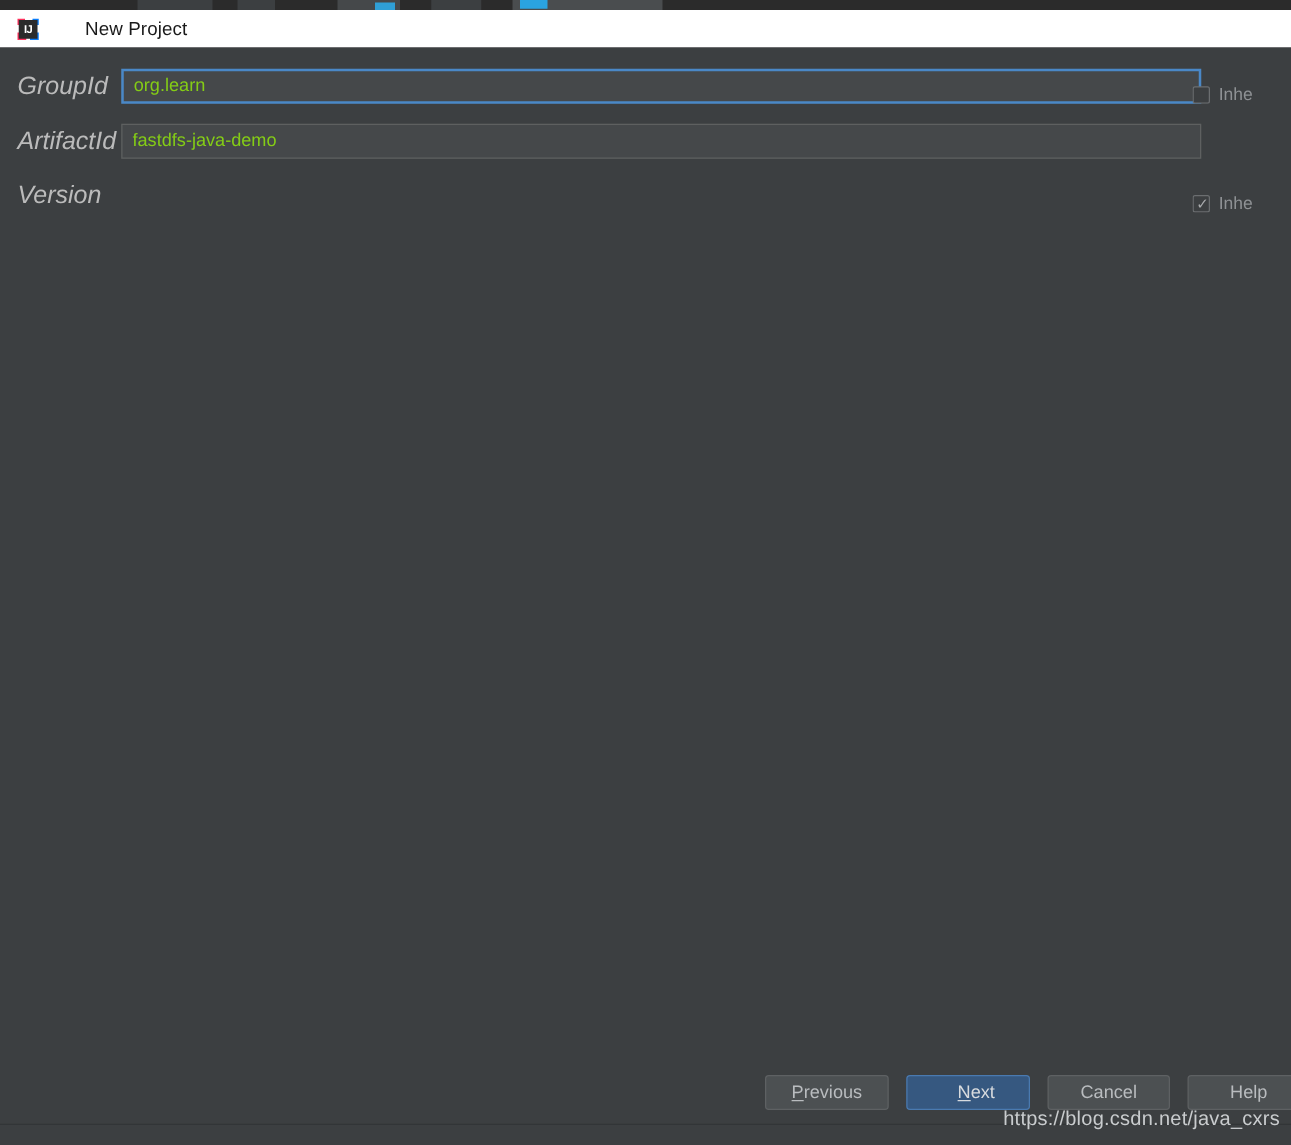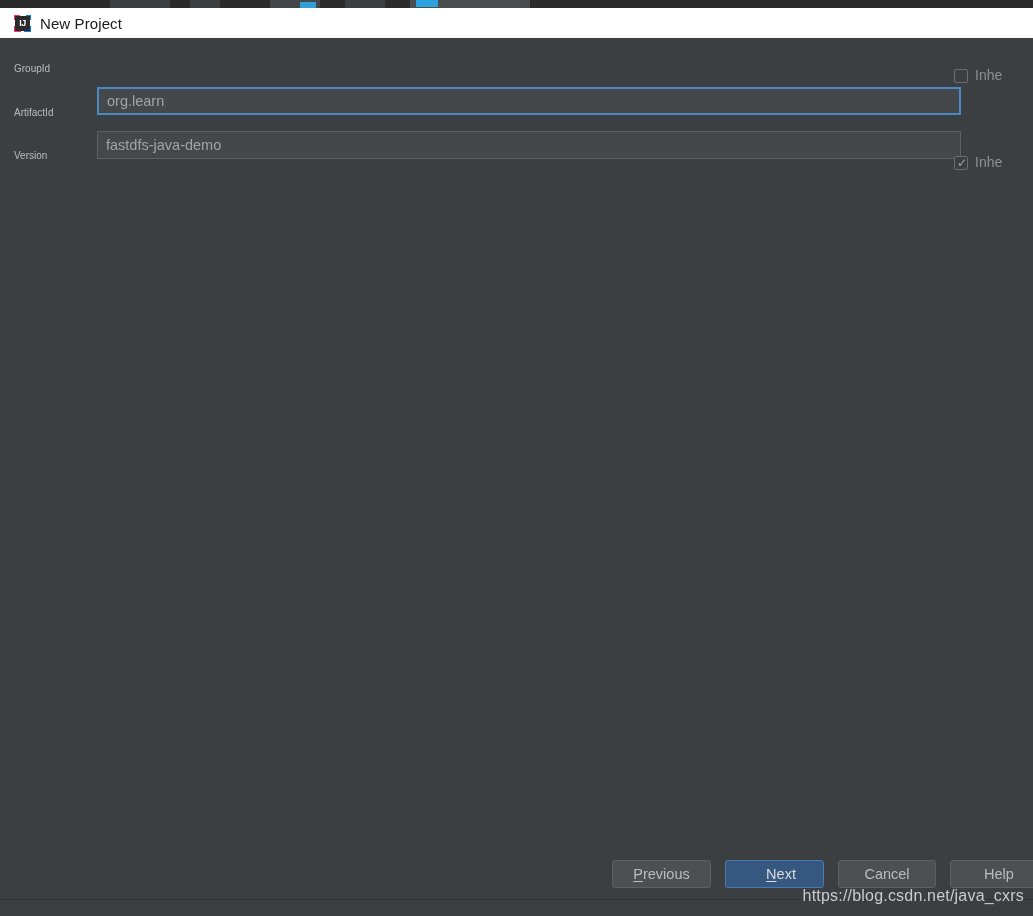--- a/index.html
+++ b/index.html
@@ -113,20 +113,21 @@
     font-size: 9px;
     font-weight: bold;
     line-height: 13px;
     text-align: center;
     letter-spacing: -0.5px;
   }
   .title-text {
     font-size: 15px;
     color: #1a1a1a;
     letter-spacing: 0.1px;
+    margin-left: 28px;
   }
 
   
   .dialog-body {
     position: absolute;
     top: 38px; left: 0;
     width: 1033px;
     height: 878px;
     background: #3c3f41;
   }
@@ -146,41 +147,41 @@
   .row.r1 { top: 17px; }
   .row.r2 { top: 61px; }
   .row.r3 { top: 104px; }
 
   .field-label {
     position: absolute;
     left: 14px;
     top: 0;
     height: 28px;
     line-height: 28px;
-    font-size: 10px;
+    font-size: 20px;
     color: #bbbbbb;
     white-space: nowrap;
+    font-style: italic;
   }
 
   .text-input {
     position: absolute;
     left: 97px;
     top: 0;
     width: 864px;
     height: 28px;
     box-sizing: border-box;
     background: #45484a;
     border: 1px solid #5e6060;
-    color: #a3a3a3;
+    color: #84cc16;
     font-family: "Liberation Sans", sans-serif;
     font-size: 14.5px;
     padding: 0 0 0 8px;
     outline: none;
     border-radius: 0;
-    margin-top: 32px;
   }
   .text-input.focused {
     border: 2px solid #4a88c7;
     background: #45484a;
   }
 
   
   .checkrow {
     position: absolute;
     left: 954px;

